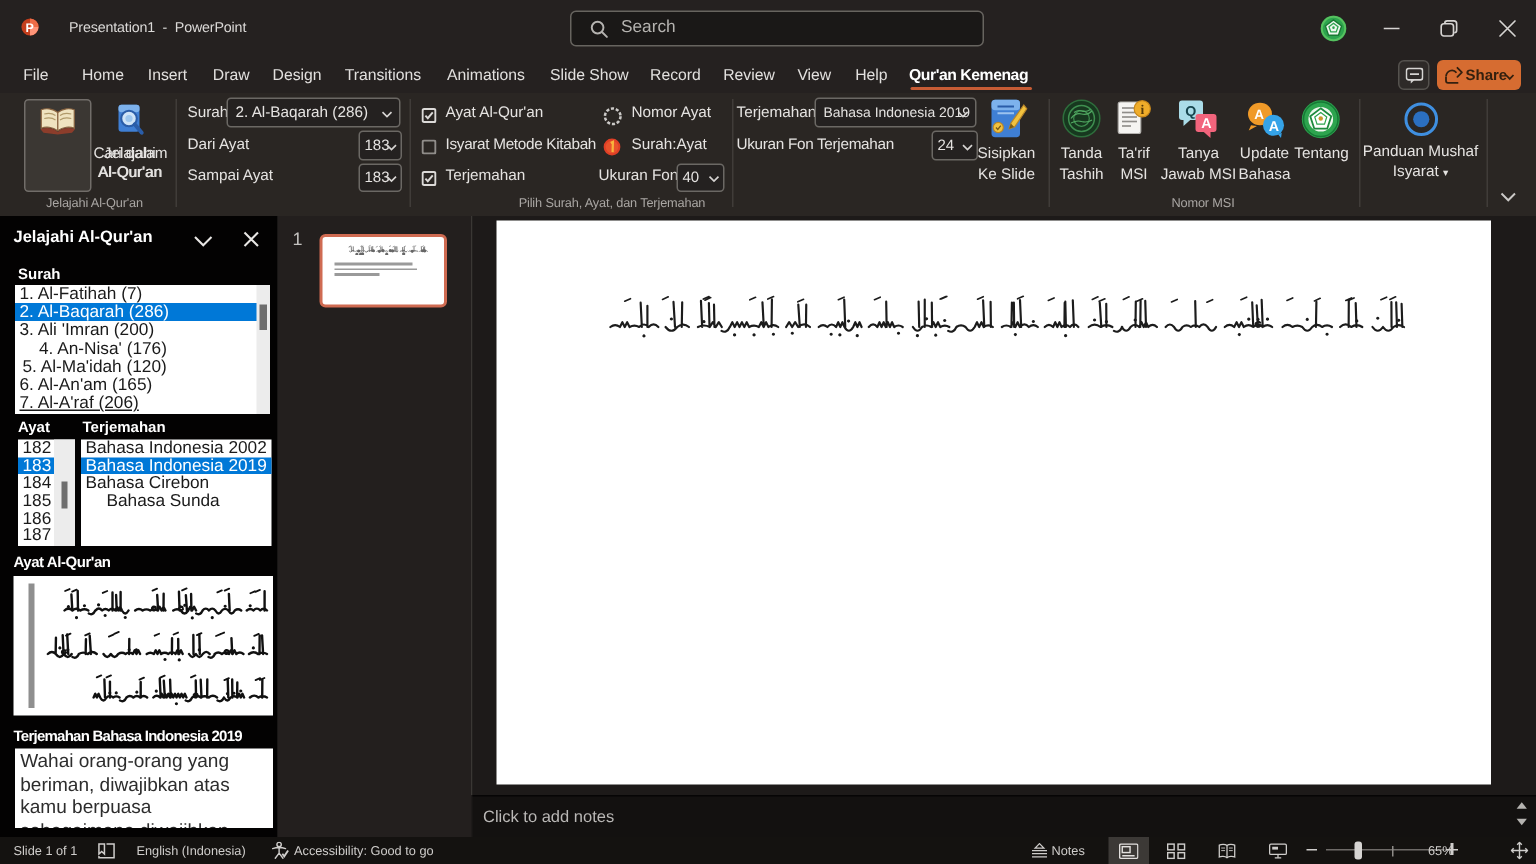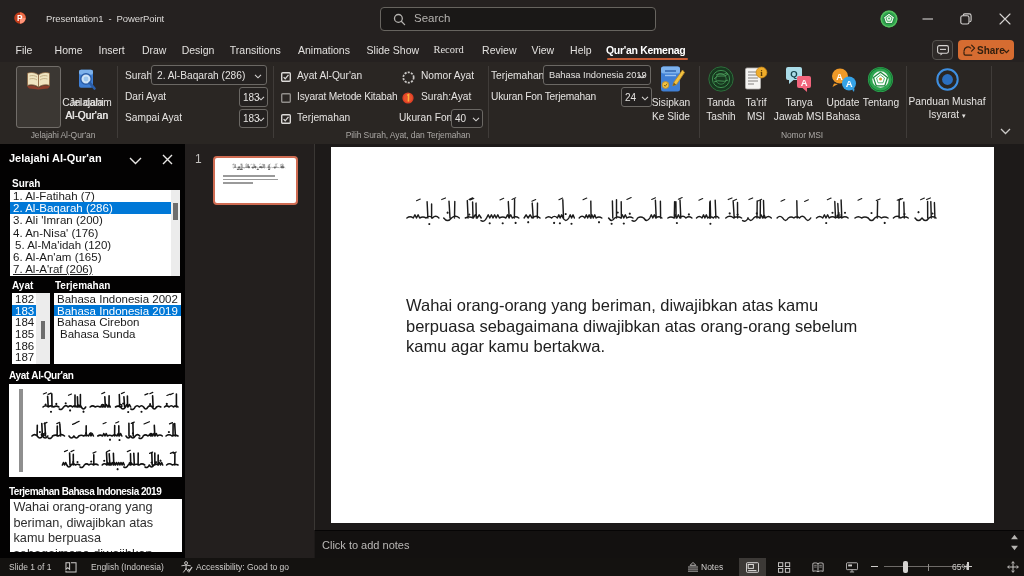--- a/index.html
+++ b/index.html
@@ -44,21 +44,21 @@
 
 <div class="abs" style="left:0;top:38px;width:1024px;height:24px;background:#252120;color:#e2e0de;font-size:10.5px;">
   <div class="abs" style="left:15.5px;top:6px;">File</div>
   <div class="abs" style="left:54.6px;top:6px;text-align:center;">Home</div>
   <div class="abs" style="left:98.5px;top:6px;">Insert</div>
   <div class="abs" style="left:141.9px;top:6px;">Draw</div>
   <div class="abs" style="left:181.7px;top:6px;">Design</div>
   <div class="abs" style="left:229.8px;top:6px;">Transitions</div>
   <div class="abs" style="left:298px;top:6px;">Animations</div>
   <div class="abs" style="left:366.6px;top:6px;">Slide Show</div>
-  <div class="abs" style="left:433.4px;top:6px;font-family:Liberation Serif, serif;">Record</div>
+  <div class="abs" style="left:433.4px;top:6px;">Record</div>
   <div class="abs" style="left:482.1px;top:6px;">Review</div>
   <div class="abs" style="left:531.6px;top:6px;">View</div>
   <div class="abs" style="left:570.1px;top:6px;">Help</div>
   <div class="abs" style="left:606px;top:5.5px;font-weight:bold;color:#fff;letter-spacing:-0.3px;">Qur'an Kemenag</div>
   <div class="abs" style="left:607px;top:19.5px;width:81px;height:2px;background:#c75c35;border-radius:1px;"></div>
   <div class="abs" style="left:932px;top:2px;width:21px;height:20px;border:1px solid #55524e;border-radius:4px;background:#2e2a28;">
     <svg style="margin:4px 0 0 4px" width="12" height="11" viewBox="0 0 12 11">
       <rect x="0.6" y="0.6" width="10.8" height="7.6" rx="1.6" fill="none" stroke="#d6d4d2" stroke-width="1.1"></rect>
       <path d="M3.5,8.4 L3.5,10.6 L6,8.4" fill="#d6d4d2"></path>
       <line x1="3" y1="4.4" x2="9" y2="4.4" stroke="#d6d4d2" stroke-width="1.1"></line>
@@ -259,21 +259,21 @@
     </svg>
   <svg class="abs" style="left:162px;top:10px" width="11" height="11" viewBox="0 0 11 11">
       <path d="M1,1 L10,10 M10,1 L1,10" stroke="#e8e6e4" stroke-width="1.4"></path>
     </svg>
 
   <div class="abs" style="left:12px;top:34px;font-size:10px;font-weight:bold;">Surah</div>
   <div class="abs" style="left:10px;top:46px;width:170px;height:86px;background:#fff;color:#1a1a1a;font-size:11.5px;">
     <div style="height:12.2px;padding-left:3px;white-space:nowrap;overflow:hidden;">1. Al-Fatihah (7)</div>
     <div style="height:12.2px;padding-left:3px;white-space:nowrap;overflow:hidden;background:#0078d7;color:#fff;">2. Al-Baqarah (286)</div>
     <div style="height:12.2px;padding-left:3px;white-space:nowrap;overflow:hidden;">3. Ali 'Imran (200)</div>
-    <div style="height:12.2px;padding-left:3px;white-space:nowrap;overflow:hidden;">4. An-Nisa' (176)</div>
+    <div style="height:12.2px;padding-left:16px;white-space:nowrap;overflow:hidden;">4. An-Nisa' (176)</div>
     <div style="height:12.2px;padding-left:5px;white-space:nowrap;overflow:hidden;">5. Al-Ma'idah (120)</div>
     <div style="height:12.2px;padding-left:3px;white-space:nowrap;overflow:hidden;">6. Al-An'am (165)</div>
     <div style="height:12.2px;padding-left:3px;white-space:nowrap;overflow:hidden;text-decoration:underline;">7. Al-A'raf (206)</div>
     <div class="abs" style="right:0;top:0;width:9px;height:86px;background:#ececec;"></div>
     <div class="abs" style="right:2px;top:13px;width:5px;height:17px;background:#6e6e6e;"></div>
   </div>
 
   <div class="abs" style="left:12px;top:136px;font-size:10px;font-weight:bold;">Ayat</div>
   <div class="abs" style="left:55px;top:136px;font-size:10px;font-weight:bold;">Terjemahan</div>
   <div class="abs" style="left:12px;top:149px;width:38px;height:71px;background:#fff;color:#1a1a1a;font-size:11.5px;">
@@ -283,21 +283,21 @@
     <div style="height:11.7px;padding-left:3px;">185</div>
     <div style="height:11.7px;padding-left:3px;">186</div>
     <div style="height:11.7px;padding-left:3px;">187</div>
     <div class="abs" style="right:0;top:0;width:14px;height:71px;background:#ececec;"></div>
     <div class="abs" style="right:5px;top:28px;width:4px;height:18px;background:#6e6e6e;"></div>
   </div>
   <div class="abs" style="left:54px;top:149px;width:127px;height:71px;background:#fff;color:#1a1a1a;font-size:11.5px;">
     <div style="height:11.7px;padding-left:3px;white-space:nowrap;overflow:hidden;">Bahasa Indonesia 2002</div>
     <div style="height:11.7px;padding-left:3px;white-space:nowrap;overflow:hidden;background:#0078d7;color:#fff;">Bahasa Indonesia 2019</div>
     <div style="height:11.7px;padding-left:3px;white-space:nowrap;overflow:hidden;">Bahasa Cirebon</div>
-    <div style="height:11.7px;padding-left:6px;white-space:nowrap;overflow:hidden;">Bahasa Sunda</div>
+    <div style="height:11.7px;padding-left:17px;white-space:nowrap;overflow:hidden;">Bahasa Sunda</div>
   </div>
 
   <div class="abs" style="left:9px;top:226px;font-size:10px;font-weight:bold;letter-spacing:-0.3px;">Ayat Al-Qur'an</div>
   <div class="abs" style="left:9px;top:240px;width:173px;height:93px;background:#fff;">
     <div class="abs" style="left:10px;top:5px;width:4px;height:83px;background:#8f8f8f;"></div>
     <div class="abs" style="right:2px;top:3px;">
         <svg style="" width="150" height="28" viewBox="0 0 150 28">
           <path d="M148.0,20.0 q-2.2,-2.3 -4.5,0 q-2.2,-2.5 -4.5,0 q-2.2,-2.1 -4.5,0 M146.4,20.0 L146.4,7.1 M130.8,20.0 q-2.1,-1.6 -4.3,0 q-2.1,3.9 -4.3,0 q-2.1,-2.2 -4.3,0 q-2.1,3.9 -4.3,0 q-2.1,-2.5 -4.3,0 q-2.1,-2.5 -4.3,0 M123.1,20.0 L122.6,8.9 M105.1,20.0 q-1.6,3.5 -4.3,2.0 M100.7,20.0 l-1.3,-2.5 l-1.3,2.5 l-1.3,-2.5 l-1.3,2.5 q-2.5,3.9 -5.0,0 q-2.5,-1.8 -5.0,0 M91.9,19.1 a1.3,1.2 0 1,1 -0.3,-1.3 M97.6,20.0 L97.4,9.0 M94.6,20.0 L93.9,9.8 M89.7,20.0 L89.3,7.5 M80.3,20.0 l-1.3,-2.5 l-1.3,2.5 l-1.3,-2.5 l-1.3,2.5 q-2.5,-1.7 -5.0,0 q-2.5,-1.5 -5.0,0 q-2.5,-2.1 -5.0,0 M73.9,19.1 a1.3,1.2 0 1,1 -0.3,-1.3 M79.0,20.0 L79.1,8.8 M75.4,20.0 L74.8,9.7 M55.7,20.0 q-2.2,3.9 -4.4,0 l-1.1,-2.5 l-1.1,2.5 l-1.1,-2.5 l-1.1,2.5 q-2.2,-2.2 -4.4,0 q-2.2,-2.1 -4.4,0 q-2.2,-2.7 -4.4,0 M50.4,20.0 L50.4,7.6 M47.8,20.0 L47.4,9.7 M45.0,20.0 L45.0,8.0 M33.5,20.0 q-1.6,3.5 -4.3,2.0 M28.9,20.0 q-2.7,-1.7 -5.3,0 q-2.7,-2.2 -5.3,0 q-2.7,-2.5 -5.3,0 M22.0,20.0 L21.8,6.9 M18.2,20.0 L17.6,9.3" fill="none" stroke="#111" stroke-width="1.6" stroke-linecap="round" stroke-linejoin="round"></path>
           <path d="M139.9,7.2 l-3.0,1.3 M143.3,6.3 l-3.0,1.3 M122.8,5.4 l-3.0,1.3 M117.9,6.6 l-3.0,1.3 M94.4,5.3 l-3.0,1.3 M74.7,5.4 l-3.0,1.3 M41.5,7.0 l-3.0,1.3 M16.4,5.7 l-3.0,1.3 M21.1,6.1 l-3.0,1.3" fill="none" stroke="#111" stroke-width="1.20" stroke-linecap="round"></path>
           <path d="M136.8,15.8 a1.05,1.05 0 1,0 0.01,0 M120.1,16.1 a1.05,1.05 0 1,0 0.01,0 M111.5,23.7 a1.05,1.05 0 1,0 0.01,0 M98.2,23.9 a1.05,1.05 0 1,0 0.01,0 M93.2,15.5 a1.05,1.05 0 1,0 0.01,0 M53.5,23.6 a1.05,1.05 0 1,0 0.01,0 M40.1,22.3 a1.05,1.05 0 1,0 0.01,0 M35.7,15.2 a1.05,1.05 0 1,0 0.01,0 M26.3,15.8 a1.05,1.05 0 1,0 0.01,0 M21.0,23.7 a1.05,1.05 0 1,0 0.01,0 M15.6,16.4 a1.05,1.05 0 1,0 0.01,0" fill="#111" stroke="none"></path>
@@ -342,21 +342,20 @@
 </div>
 <div class="abs" style="left:314px;top:144px;width:1px;height:386px;background:#3a3734;"></div>
 
 <div class="abs" style="left:315px;top:144px;width:709px;height:386px;background:#1d1a19;">
   <div class="abs" style="left:16px;top:3px;width:663px;height:376px;background:#fff;">
     <svg style="position:absolute;left:74px;top:45px" width="533" height="36" viewBox="0 0 533 36">
         <path d="M531.0,26.0 q-3.5,-2.6 -7.0,0 q-3.5,5.0 -7.0,0 q-3.5,5.0 -7.0,0 M529.9,26.0 L529.4,10.6 M526.3,26.0 L525.8,9.6 M522.7,26.0 L522.6,9.4 M503.2,26.0 q-3.7,-2.5 -7.4,0 q-3.7,-3.4 -7.4,0 M499.3,26.0 L498.8,10.1 M494.1,26.0 L494.2,7.9 M483.0,26.0 q-3.3,-2.2 -6.6,0 q-3.3,-2.9 -6.6,0 q-3.3,5.0 -6.6,0 q-3.3,-1.9 -6.6,0 q-3.3,-2.7 -6.6,0 M472.3,26.0 L472.6,9.2 M443.1,26.0 q-3.1,-2.6 -6.3,0 q-3.1,-2.7 -6.3,0 q-3.1,-2.5 -6.3,0 l-1.6,-3.2 l-1.6,3.2 l-1.6,-3.2 l-1.6,3.2 q-3.1,-2.8 -6.3,0 M435.4,24.8 a1.7,1.6 0 1,1 -0.4,-1.7 M436.8,26.0 L436.1,7.9 M433.6,26.0 L432.8,11.5 M430.5,26.0 L429.8,9.5 M405.7,26.0 q-2.8,5.0 -5.6,0 q-2.8,-3.5 -5.6,0 q-2.8,-2.3 -5.6,0 q-2.8,-2.1 -5.6,0 q-2.8,5.0 -5.6,0 q-2.8,-3.3 -5.6,0 M392.2,26.0 L391.8,8.7 M366.3,26.0 q-2.9,-2.8 -5.8,0 l-1.5,-3.2 l-1.5,3.2 l-1.5,-3.2 l-1.5,3.2 q-2.9,-3.0 -5.8,0 q-2.9,5.0 -5.8,0 M359.0,26.0 L358.5,8.5 M355.2,26.0 L355.4,8.4 M352.0,26.0 L352.2,9.0 M343.1,26.0 q-2.0,4.5 -5.5,2.6 M336.6,26.0 q-4.0,-2.6 -7.9,0 q-4.0,-3.3 -7.9,0 M332.6,26.0 L332.5,10.5 M329.2,26.0 L328.2,9.8 M313.9,26.0 q-2.8,-3.5 -5.6,0 q-2.8,-2.4 -5.6,0 l-1.4,-3.2 l-1.4,3.2 l-1.4,-3.2 l-1.4,3.2 q-2.8,-2.9 -5.6,0 M310.9,26.0 L310.2,8.2 M305.6,26.0 L305.2,9.1 M304.6,26.0 L304.8,9.9 M286.9,26.0 q-3.0,-2.5 -6.0,0 q-3.0,-3.5 -6.0,0 l-1.5,-3.2 l-1.5,3.2 l-1.5,-3.2 l-1.5,3.2 q-3.0,-2.0 -6.0,0 M275.8,26.0 L275.0,8.0 M271.1,26.0 L270.9,9.7 M269.3,26.0 L269.6,9.7 M256.9,26.0 q-3.0,-2.3 -6.1,0 l-1.5,-3.2 l-1.5,3.2 l-1.5,-3.2 l-1.5,3.2 q-3.0,5.0 -6.1,0 q-3.0,-2.1 -6.1,0 M255.6,26.0 L255.4,9.2 M251.2,26.0 L250.4,8.2 M232.6,26.0 q-2.0,4.5 -5.5,2.6 M227.9,26.0 q-3.0,-1.9 -6.1,0 l-1.5,-3.2 l-1.5,3.2 l-1.5,-3.2 l-1.5,3.2 q-3.0,-2.0 -6.1,0 q-3.0,5.0 -6.1,0 M216.4,26.0 L216.2,9.7 M211.5,26.0 L211.5,7.8 M207.8,26.0 L207.4,9.0 M196.8,26.0 q-2.8,-2.0 -5.7,0 l-1.4,-3.2 l-1.4,3.2 l-1.4,-3.2 l-1.4,3.2 l-1.4,-3.2 l-1.4,3.2 l-1.4,-3.2 l-1.4,3.2 q-2.8,-3.4 -5.7,0 M186.1,26.0 L185.8,9.1 M169.4,26.0 l-1.4,-3.2 l-1.4,3.2 l-1.4,-3.2 l-1.4,3.2 q-2.9,5.0 -5.8,0 l-1.4,-3.2 l-1.4,3.2 l-1.4,-3.2 l-1.4,3.2 q-2.9,-3.3 -5.8,0 q-2.9,-2.6 -5.8,0 M158.5,26.0 L157.8,7.7 M135.0,26.0 q-3.9,-3.6 -7.9,0 l-2.0,-3.2 l-2.0,3.2 l-2.0,-3.2 l-2.0,3.2 M132.3,26.0 L132.5,11.1 M128.2,26.0 L127.2,11.1 M113.8,26.0 q-3.2,-2.5 -6.5,0 l-1.6,-3.2 l-1.6,3.2 l-1.6,-3.2 l-1.6,3.2 q-3.2,-1.8 -6.5,0 l-1.6,-3.2 l-1.6,3.2 l-1.6,-3.2 l-1.6,3.2 l-1.6,-3.2 l-1.6,3.2 l-1.6,-3.2 l-1.6,3.2 M109.4,26.0 L109.6,7.6 M104.2,26.0 L103.3,9.6 M81.5,26.0 q-2.0,4.5 -5.5,2.6 M76.2,26.0 l-2.0,-3.2 l-2.0,3.2 l-2.0,-3.2 l-2.0,3.2 q-3.9,-2.0 -7.9,0 M71.3,26.0 L71.0,11.1 M68.0,26.0 L67.6,10.0 M63.1,26.0 L62.3,8.6 M54.3,26.0 q-3.9,-3.3 -7.8,0 q-3.9,5.0 -7.8,0 M49.5,26.0 L49.8,9.5 M45.0,26.0 L44.0,9.3 M33.9,26.0 q-3.2,-3.4 -6.4,0 q-3.2,-3.3 -6.4,0 q-3.2,-1.8 -6.4,0 l-1.6,-3.2 l-1.6,3.2 l-1.6,-3.2 l-1.6,3.2 q-3.2,-2.4 -6.4,0 M26.6,26.0 L26.6,11.9 M22.9,26.0 L22.1,9.8" fill="none" stroke="#1c1c1c" stroke-width="1.45" stroke-linecap="round" stroke-linejoin="round"></path>
         <path d="M519.4,6.1 l-3.8,1.7 M525.4,5.9 l-3.8,1.7 M497.7,6.6 l-3.8,1.7 M496.0,6.6 l-3.8,1.7 M456.8,6.6 l-3.8,1.7 M475.1,6.9 l-3.8,1.7 M426.1,6.1 l-3.8,1.7 M379.8,7.6 l-3.8,1.7 M403.4,7.8 l-3.8,1.7 M356.7,7.2 l-3.8,1.7 M347.7,5.9 l-3.8,1.7 M327.0,5.9 l-3.8,1.7 M331.6,7.2 l-3.8,1.7 M297.7,6.6 l-3.8,1.7 M277.2,5.5 l-3.8,1.7 M250.5,5.8 l-3.8,1.7 M226.2,5.6 l-3.8,1.7 M225.6,5.7 l-3.8,1.7 M181.8,6.1 l-3.8,1.7 M157.7,6.1 l-3.8,1.7 M130.7,7.5 l-3.8,1.7 M110.7,5.7 l-3.8,1.7 M98.7,6.2 l-3.8,1.7 M67.7,5.7 l-3.8,1.7 M68.8,6.4 l-3.8,1.7 M40.5,5.9 l-3.8,1.7 M15.3,7.1 l-3.8,1.7" fill="none" stroke="#1c1c1c" stroke-width="1.09" stroke-linecap="round"></path>
         <path d="M527.5,20.5 a1.05,1.05 0 1,0 0.01,0 M513.5,19.1 a1.05,1.05 0 1,0 0.01,0 M499.5,20.9 a1.05,1.05 0 1,0 0.01,0 M479.7,29.8 a1.05,1.05 0 1,0 0.01,0 M466.5,19.9 a1.05,1.05 0 1,0 0.01,0 M440.0,19.7 a1.05,1.05 0 1,0 0.01,0 M433.7,19.9 a1.05,1.05 0 1,0 0.01,0 M427.5,19.7 a1.05,1.05 0 1,0 0.01,0 M421.2,30.0 a1.05,1.05 0 1,0 0.01,0 M351.8,20.3 a1.05,1.05 0 1,0 0.01,0 M332.6,21.4 a1.05,1.05 0 1,0 0.01,0 M324.7,20.3 a1.05,1.05 0 1,0 0.01,0 M305.4,30.7 a1.05,1.05 0 1,0 0.01,0 M283.9,21.3 a1.05,1.05 0 1,0 0.01,0 M271.9,30.0 a1.05,1.05 0 1,0 0.01,0 M224.8,20.6 a1.05,1.05 0 1,0 0.01,0 M218.8,30.4 a1.05,1.05 0 1,0 0.01,0 M212.7,19.5 a1.05,1.05 0 1,0 0.01,0 M206.6,30.7 a1.05,1.05 0 1,0 0.01,0 M194.0,29.1 a1.05,1.05 0 1,0 0.01,0 M166.5,30.7 a1.05,1.05 0 1,0 0.01,0 M160.7,21.0 a1.05,1.05 0 1,0 0.01,0 M154.9,30.2 a1.05,1.05 0 1,0 0.01,0 M149.1,29.8 a1.05,1.05 0 1,0 0.01,0 M123.2,29.1 a1.05,1.05 0 1,0 0.01,0 M110.6,29.8 a1.05,1.05 0 1,0 0.01,0 M97.7,30.2 a1.05,1.05 0 1,0 0.01,0 M84.7,30.2 a1.05,1.05 0 1,0 0.01,0 M64.3,21.4 a1.05,1.05 0 1,0 0.01,0 M42.6,19.6 a1.05,1.05 0 1,0 0.01,0 M24.3,30.9 a1.05,1.05 0 1,0 0.01,0" fill="#1c1c1c" stroke="none"></path>
       </svg>
-    <div class="abs" style="left:75px;top:148px;font-size:16.5px;line-height:20.6px;color:#212121;white-space:nowrap;">Wahai orang-orang yang beriman, diwajibkan atas kamu<br>berpuasa sebagaimana diwajibkan atas orang-orang sebelum<br>kamu agar kamu bertakwa.</div>
   </div>
 </div>
 
 <div class="abs" style="left:315px;top:530px;width:709px;height:28px;background:#131110;border-top:1px solid #060505;">
   <div class="abs" style="left:7px;top:8px;font-size:11px;color:#bab8b6;">Click to add notes</div>
 </div>
 <div class="abs" style="left:1007px;top:531px;width:14px;height:26px;">
   <svg width="9" height="6" viewBox="0 0 10 7" style="margin:3px auto 0">
       <path d="M5,1 L1,6 L9,6 Z" fill="#b5b3b0"></path>
     </svg>

